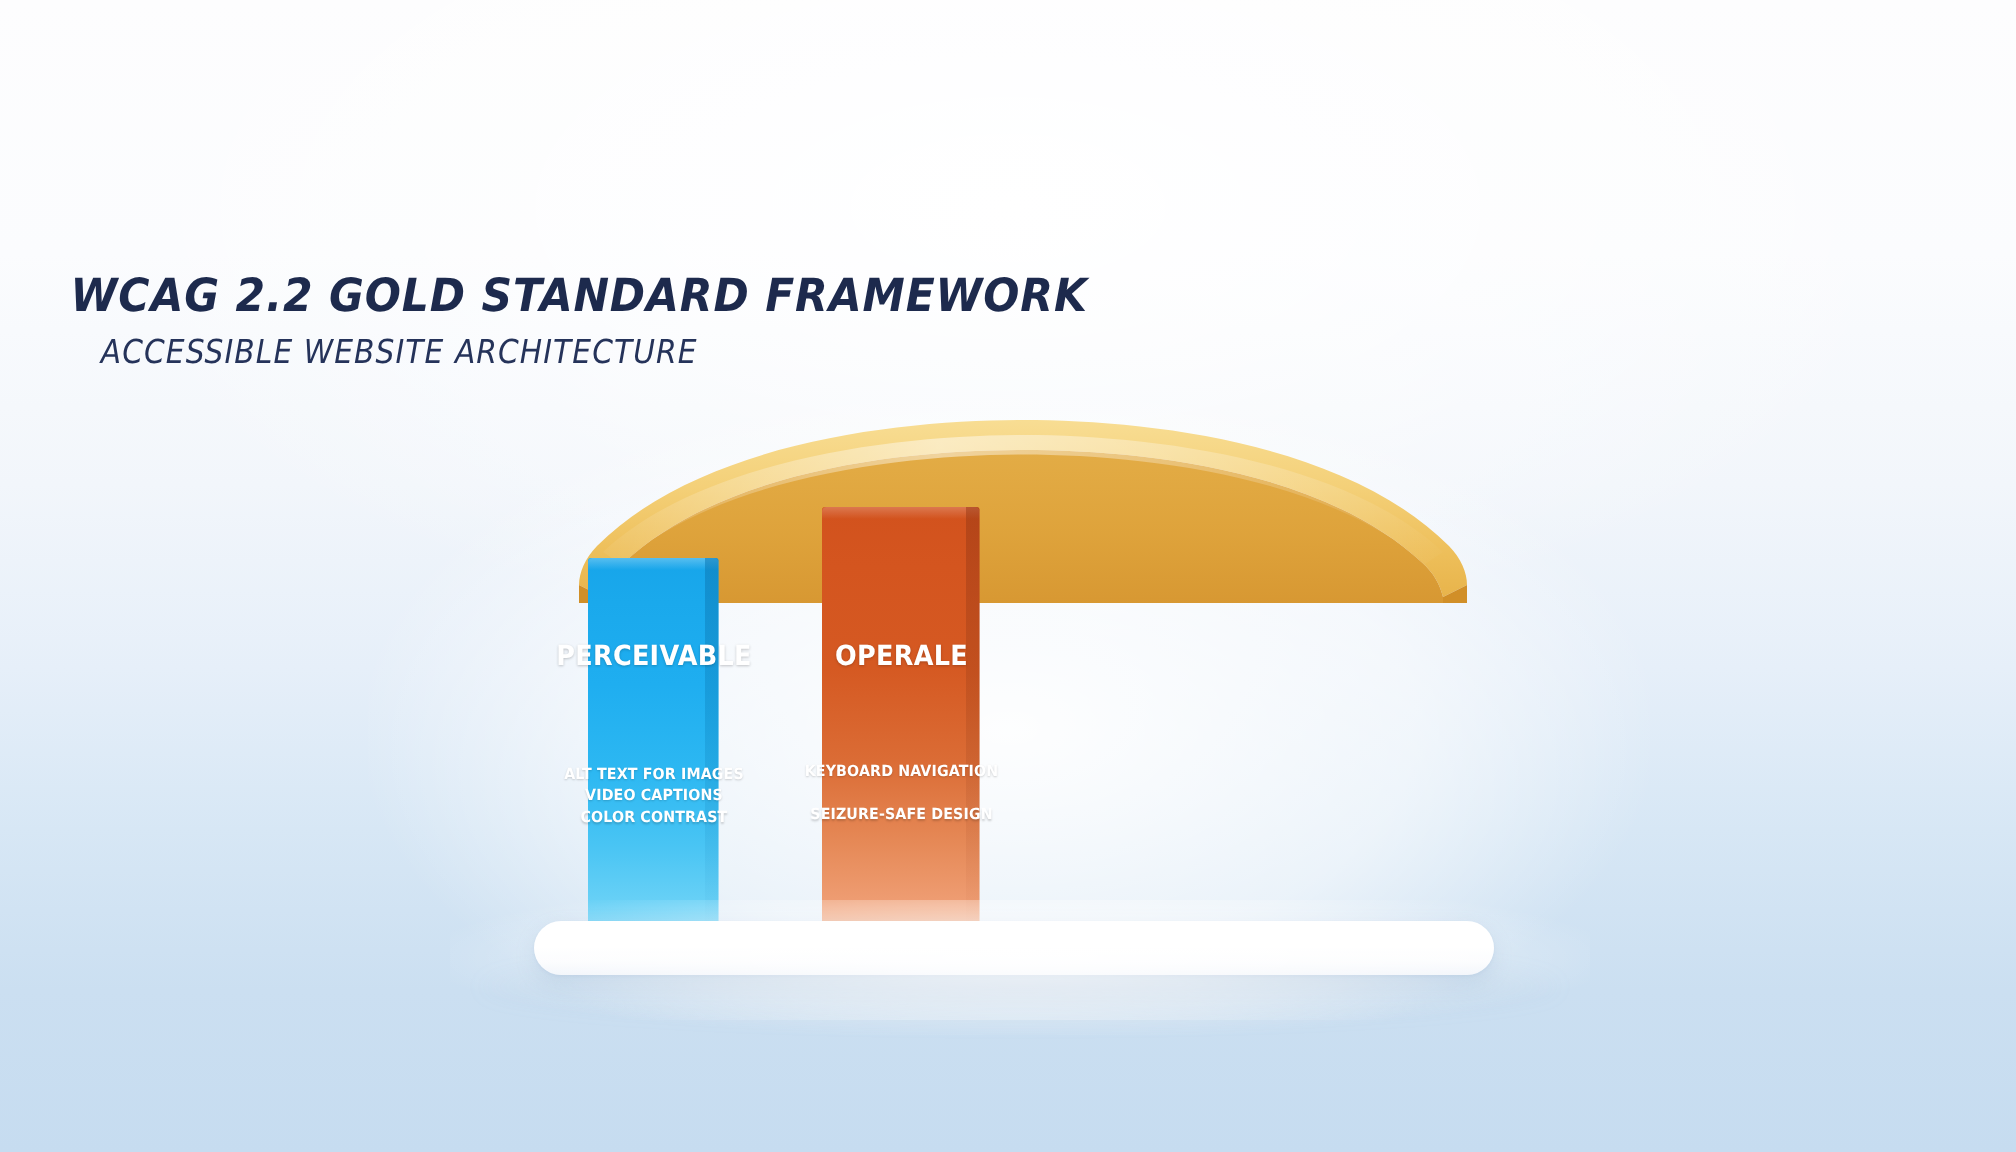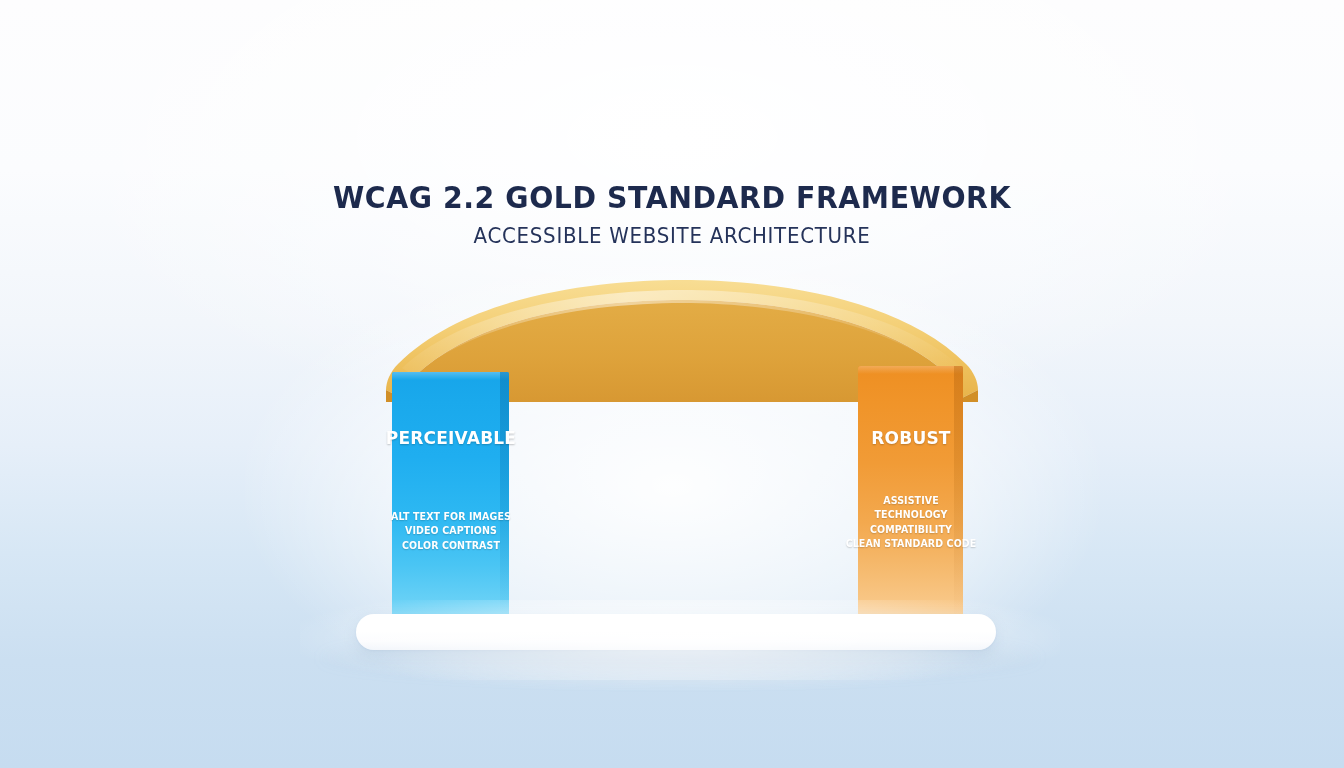--- a/index.html
+++ b/index.html
@@ -34,22 +34,23 @@
     width:855px; height:430px;
     background:radial-gradient(ellipse at 50% 55%, rgba(255,255,255,0.95) 0%, rgba(255,255,255,0.55) 45%, rgba(255,255,255,0) 72%);
     pointer-events:none;
   }
 
   
   #title-block {
     position:absolute;
     left:0; top:182px;
     width:1344px;
-    text-align:center;
+    text-align:left;
     user-select:none;
+    font-style:italic;
   }
   #main-title {
     font-family:"DejaVu Sans", sans-serif;
     font-size:30.5px;
     font-weight:bold;
     letter-spacing:0.6px;
     color:#1d2a4d;
     line-height:1.06;
     transform:scaleX(0.93);
   }
@@ -216,45 +217,44 @@
                C 514 46, 390 31, 310 31
                C 230 31, 106 46, 42 104
                Z" fill="url(#archHilite)"></path>
 
       <path d="M 14 118 L 30 126 L 30 130 L 14 130 Z" fill="#d18f28"></path>
 
       <path d="M 606 118 L 590 126 L 590 130 L 606 130 Z" fill="#d18f28"></path>
     </svg>
   </div>
 
-  <div class="pillar" style="left:392px; bottom:148px; width:117px; height:248px;">
+  <div class="pillar" style="left:392px; bottom:148px; width:87px; height:248px;">
     <div class="pillar-body" style="background:linear-gradient(to bottom,#17a5ea 0%,#1aa9ec 10%,#1cace e 30%,#22b2f0 52%,#3ec0f3 74%,#5ecbf5 90%,#74d4f7 100%);
                 background:linear-gradient(to bottom,#17a5ea 0%,#1aa9ec 12%,#1faef0 34%,#2db8f2 58%,#4ac5f4 78%,#69d1f6 93%,#76d6f7 100%);"></div>
     <div class="pillar-cap" style="background:linear-gradient(to bottom, rgba(255,255,255,0.28), rgba(255,255,255,0));"></div>
     <div class="pillar-side" style="background:linear-gradient(to bottom, rgba(12,120,180,0.55) 0%, rgba(12,130,190,0.35) 45%, rgba(120,210,245,0.10) 100%);"></div>
     <div class="pillar-label" style="top:55px;">PERCEIVABLE</div>
     <div class="pillar-items" style="top:138px;">
       <div>ALT TEXT FOR IMAGES</div>
       <div>VIDEO CAPTIONS</div>
       <div>COLOR CONTRAST</div>
     </div>
   </div>
 
-
-
-  <div class="pillar" style="left:858px; bottom:148px; width:105px; height:254px;">
-    <div class="pillar-body" style="background:linear-gradient(to bottom,#ee8f22 0%,#f09429 14%,#f19b36 38%,#f3a94f 62%,#f6bc72 82%,#f9ca8c 96%,#fad096 100%);"></div>
-    <div class="pillar-cap" style="background:linear-gradient(to bottom, rgba(255,255,255,0.24), rgba(255,255,255,0));"></div>
-    <div class="pillar-side" style="background:linear-gradient(to bottom, rgba(180,100,15,0.42) 0%, rgba(190,115,25,0.26) 45%, rgba(250,200,145,0.10) 100%);"></div>
-    <div class="pillar-label" style="top:61px;">ROBUST</div>
-    <div class="pillar-items" style="top:128px;">
-      <div>ASSISTIVE</div>
-      <div>TECHNOLOGY</div>
-      <div>COMPATIBILITY</div>
-      <div>CLEAN STANDARD CODE</div>
+  <div class="pillar" style="left:548px; bottom:148px; width:105px; height:282px;">
+    <div class="pillar-body" style="background:linear-gradient(to bottom,#d2521d 0%,#d4551f 14%,#d55922 38%,#db6c35 60%,#e68a58 80%,#ef9e74 94%,#f2a87f 100%);"></div>
+    <div class="pillar-cap" style="background:linear-gradient(to bottom, rgba(255,255,255,0.22), rgba(255,255,255,0));"></div>
+    <div class="pillar-side" style="background:linear-gradient(to bottom, rgba(150,55,20,0.50) 0%, rgba(160,65,25,0.32) 45%, rgba(240,160,120,0.10) 100%);"></div>
+    <div class="pillar-label" style="top:89px;">OPERALE</div>
+    <div class="pillar-items" style="top:170px;">
+      <div>KEYBOARD NAVIGATION</div>
+      <div>&nbsp;</div>
+      <div>SEIZURE-SAFE DESIGN</div>
     </div>
   </div>
+
+
 
   <div id="base-shadow"></div>
   <div id="base-bar"></div>
   <div id="base-glow"></div>
 
 </div>
 
 </body></html>

